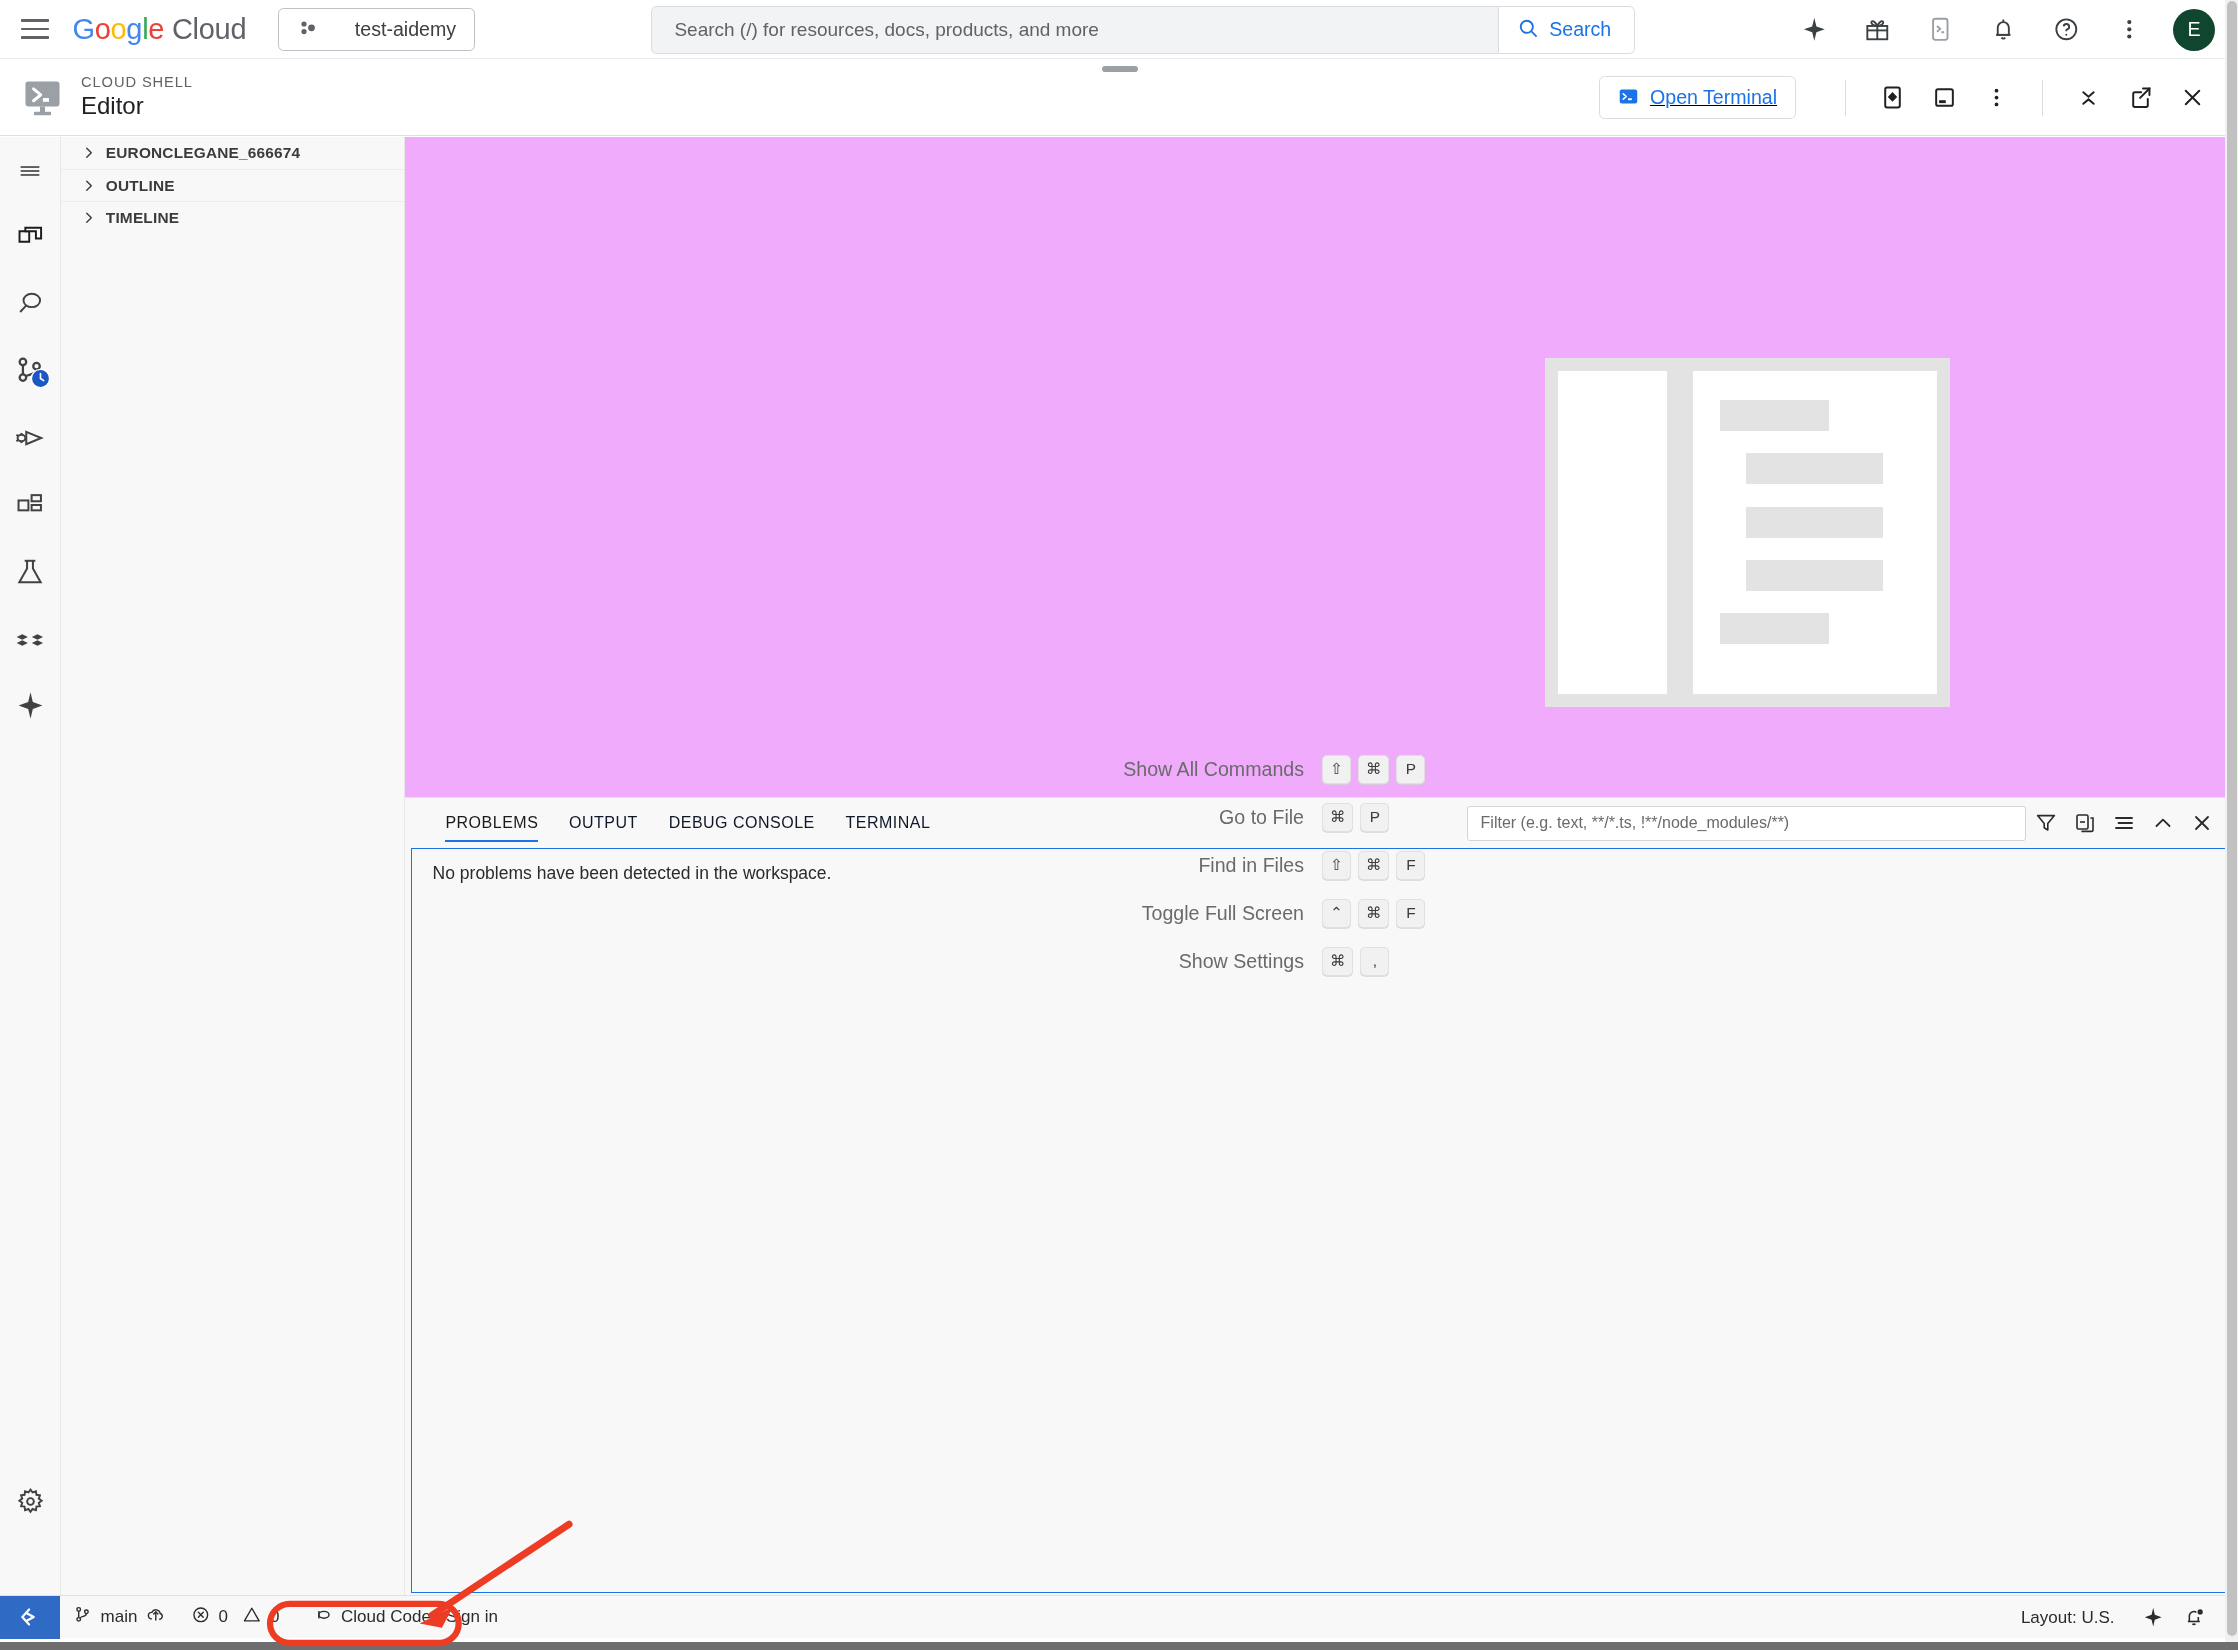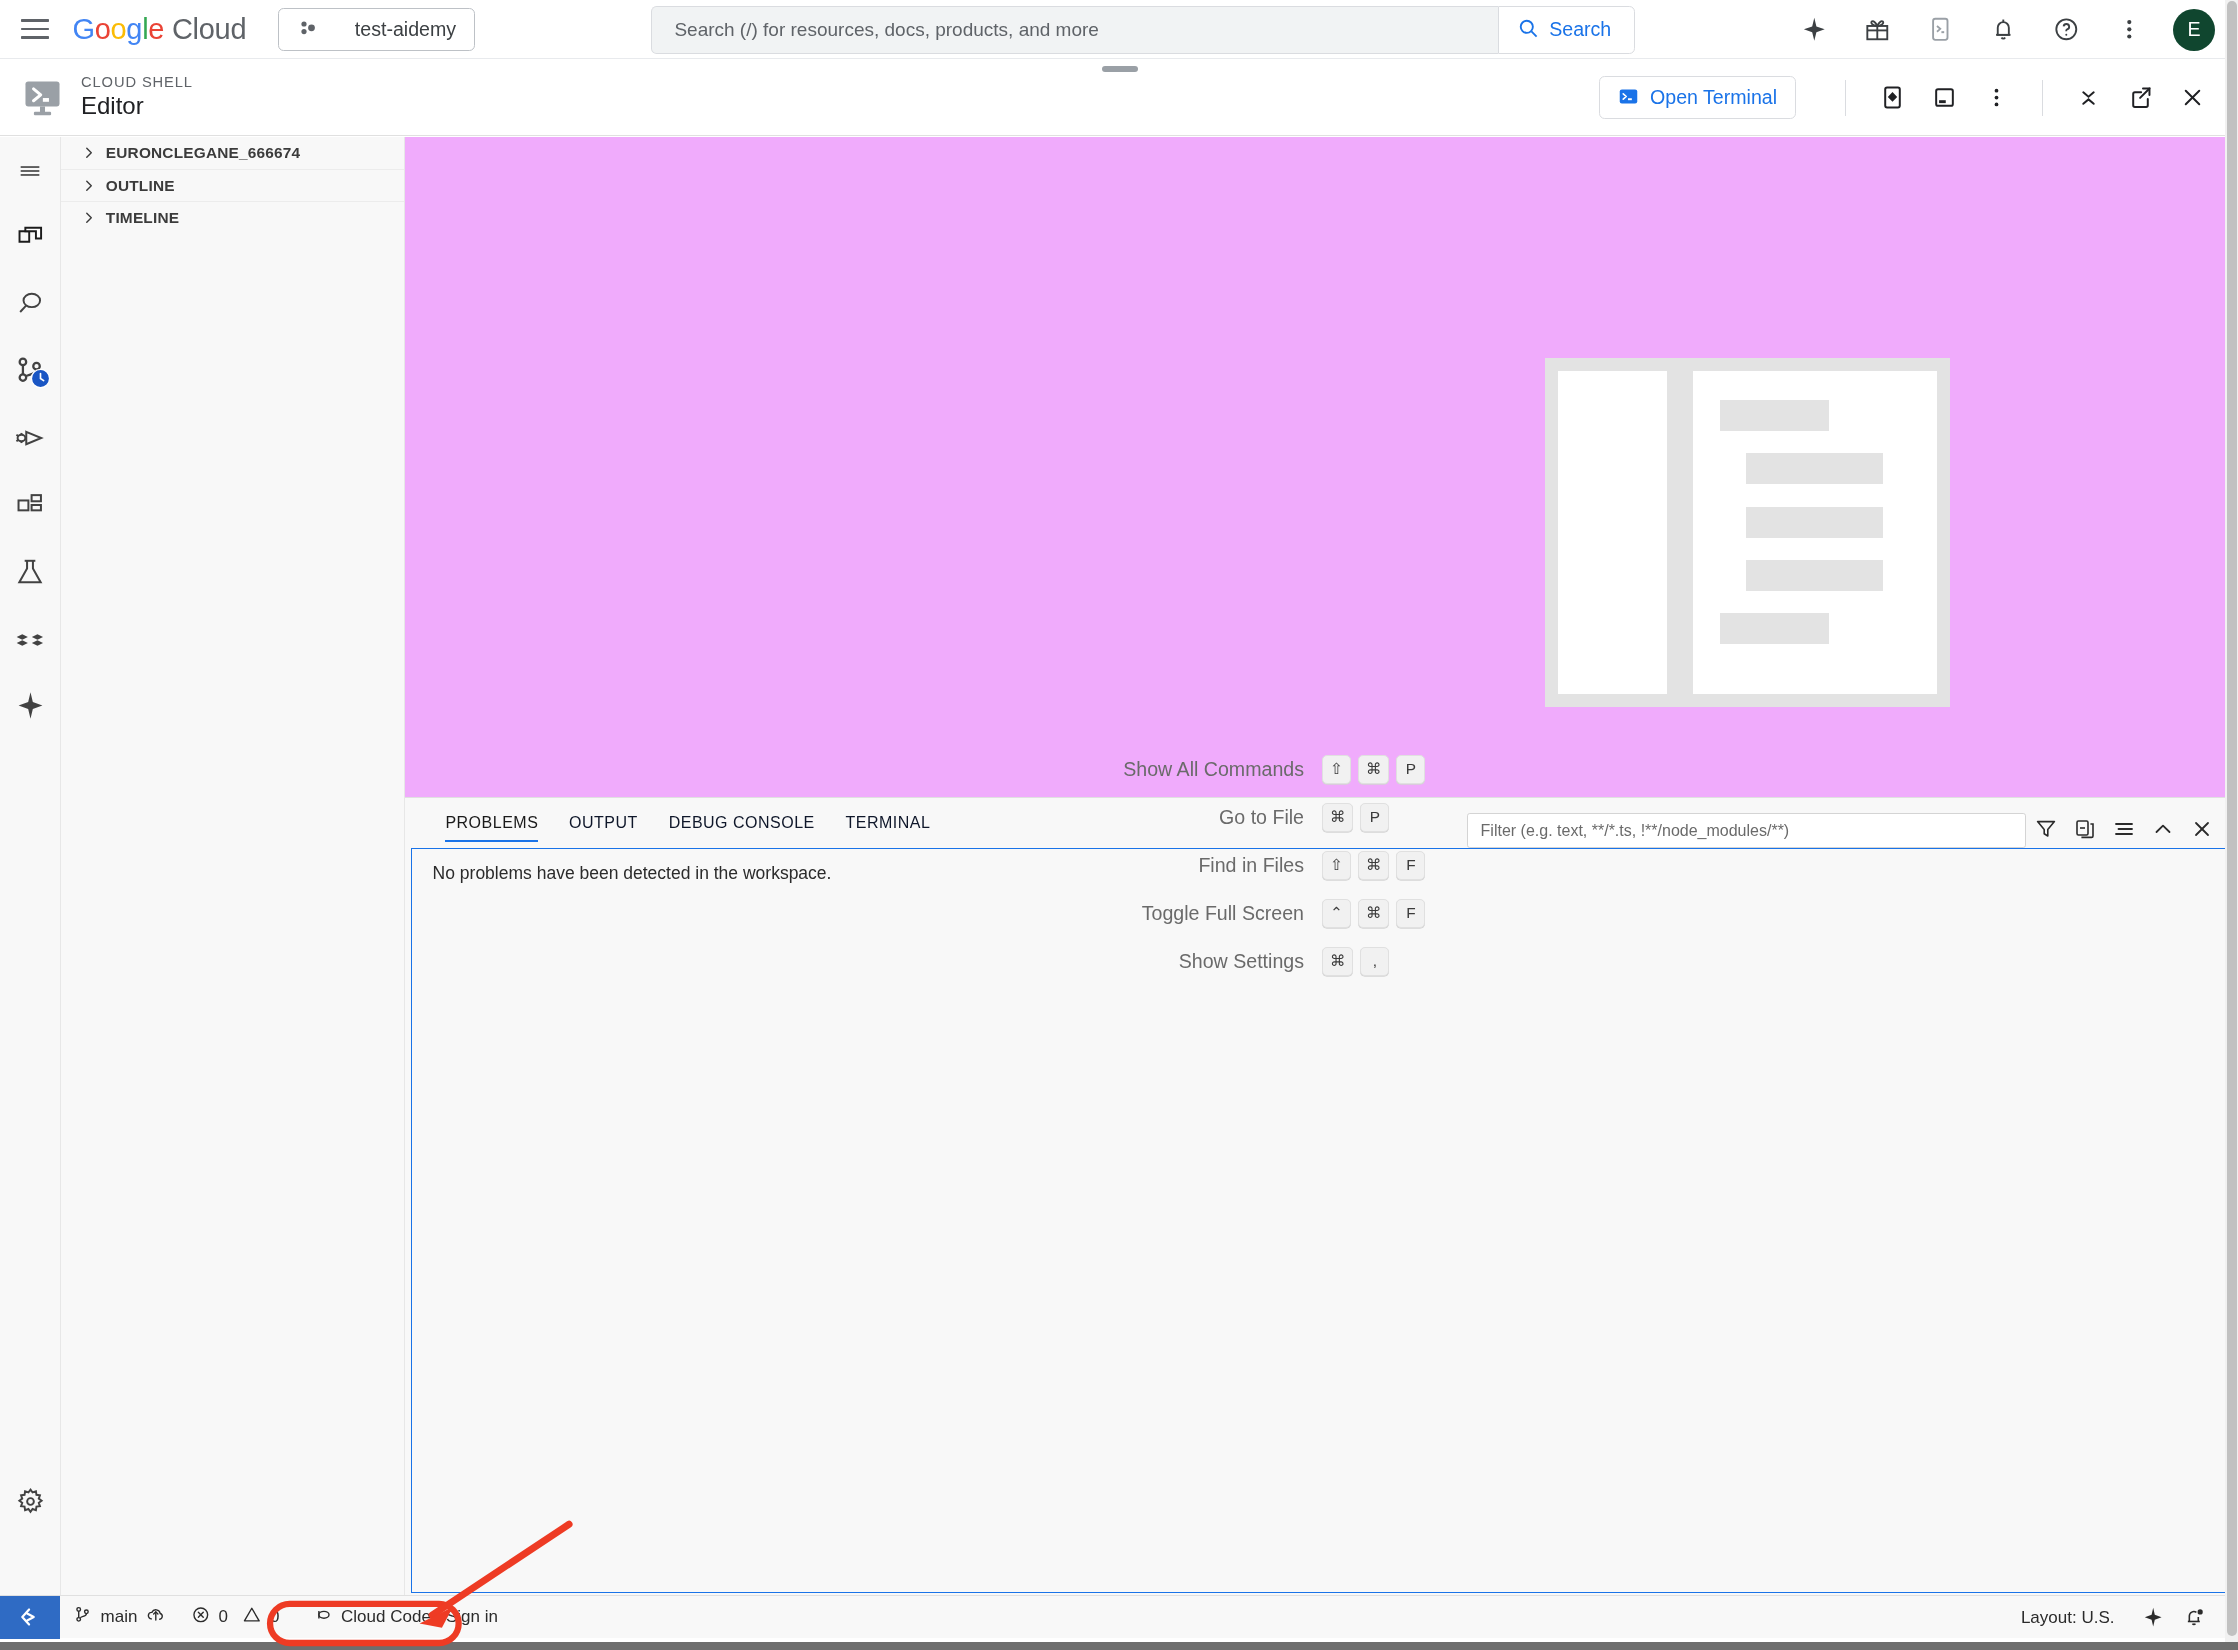--- a/index.html
+++ b/index.html
@@ -58,21 +58,21 @@
     background: #fff; border-bottom: 0.7px solid #e0e0e0; display: flex; align-items: center;
   }
   #cs-logo { width: 43px; height: 43px; margin-left: 21px; flex: none; }
   #cs-titles { margin-left: 17px; }
   #cs-eyebrow { font-size: 14.7px; letter-spacing: 0.9px; color: #5f6368; }
   #cs-title { font-size: 24px; color: #202124; margin-top: 2.1px; }
   #drag-handle { position: absolute; left: 1102px; top: 7px; width: 36px; height: 6.3px;
     border-radius: 3.5px; background: #9aa0a6; }
 
   #cs-actions { position: absolute; right: 25px; top: 0; height: 77px;
-    display: flex; align-items: center; gap: 9px; }
+    display: flex; align-items: center; gap: 9px; text-decoration: underline; }
   #open-terminal {
     height: 43px; padding: 0 18px; border: 0.7px solid #dadce0; border-radius: 5.6px;
     display: flex; align-items: center; gap: 11.2px; cursor: pointer; background: #fff; margin-right: 25px;
   }
   #open-terminal .lbl { font-size: 19.6px; color: #1a73e8; white-space: nowrap; }
   .cs-sep { width: 0.7px; height: 36px; background: #dadce0; margin: 0 15.4px; }
   .cs-ic { width: 43px; height: 43px; display: flex; align-items: center; justify-content: center;
     cursor: pointer; color: #202124; }
 
   
@@ -124,21 +124,21 @@
   #panel { flex: 1; display: flex; flex-direction: column; background: #f8f8f8;
     border-top: 0.7px solid #e0e0e0; min-height: 0; }
   #panel-head { height: 50px; display: flex; align-items: center; position: relative; flex: none; }
   #panel-tabs { display: flex; align-items: flex-end; height: 50px; padding-left: 25px; gap: 0; }
   .ptab { height: 50px; display: flex; align-items: center; padding: 0 15.4px; font-size: 16px;
     letter-spacing: 0.5px; color: #0f172a; cursor: pointer; position: relative; }
   .ptab.active { color: #1a1a1a; }
   .ptab.active::after { content: ""; position: absolute; left: 15.4px; right: 15.4px; bottom: 5.6px;
     height: 2.1px; background: #1a73e8; }
   #panel-tools { position: absolute; right: 18px; top: 0; height: 50px; display: flex;
-    align-items: flex-end; gap: 0; }
+    align-items: center; gap: 0; }
   #filter-box { width: 559px; height: 35px; background: #fff; border: 0.7px solid #d4d4d4;
     border-radius: 2.8px; display: flex; align-items: center; padding: 0 12.6px; }
   #filter-box .ph { font-size: 16px; color: #6a6a6a; white-space: nowrap; }
   .pt-ic { width: 39px; height: 39px; display: flex; align-items: center; justify-content: center;
     cursor: pointer; color: #2b2b2b; }
   #panel-body { flex: 1; margin: 0 5.6px 5.6px 5.6px; border: 0.7px solid #1a73e8; background: #f8f8f8;
     padding: 14px 21px; min-height: 0; }
   #panel-empty { font-size: 17.5px; color: #2b2b2b; }
 
   

